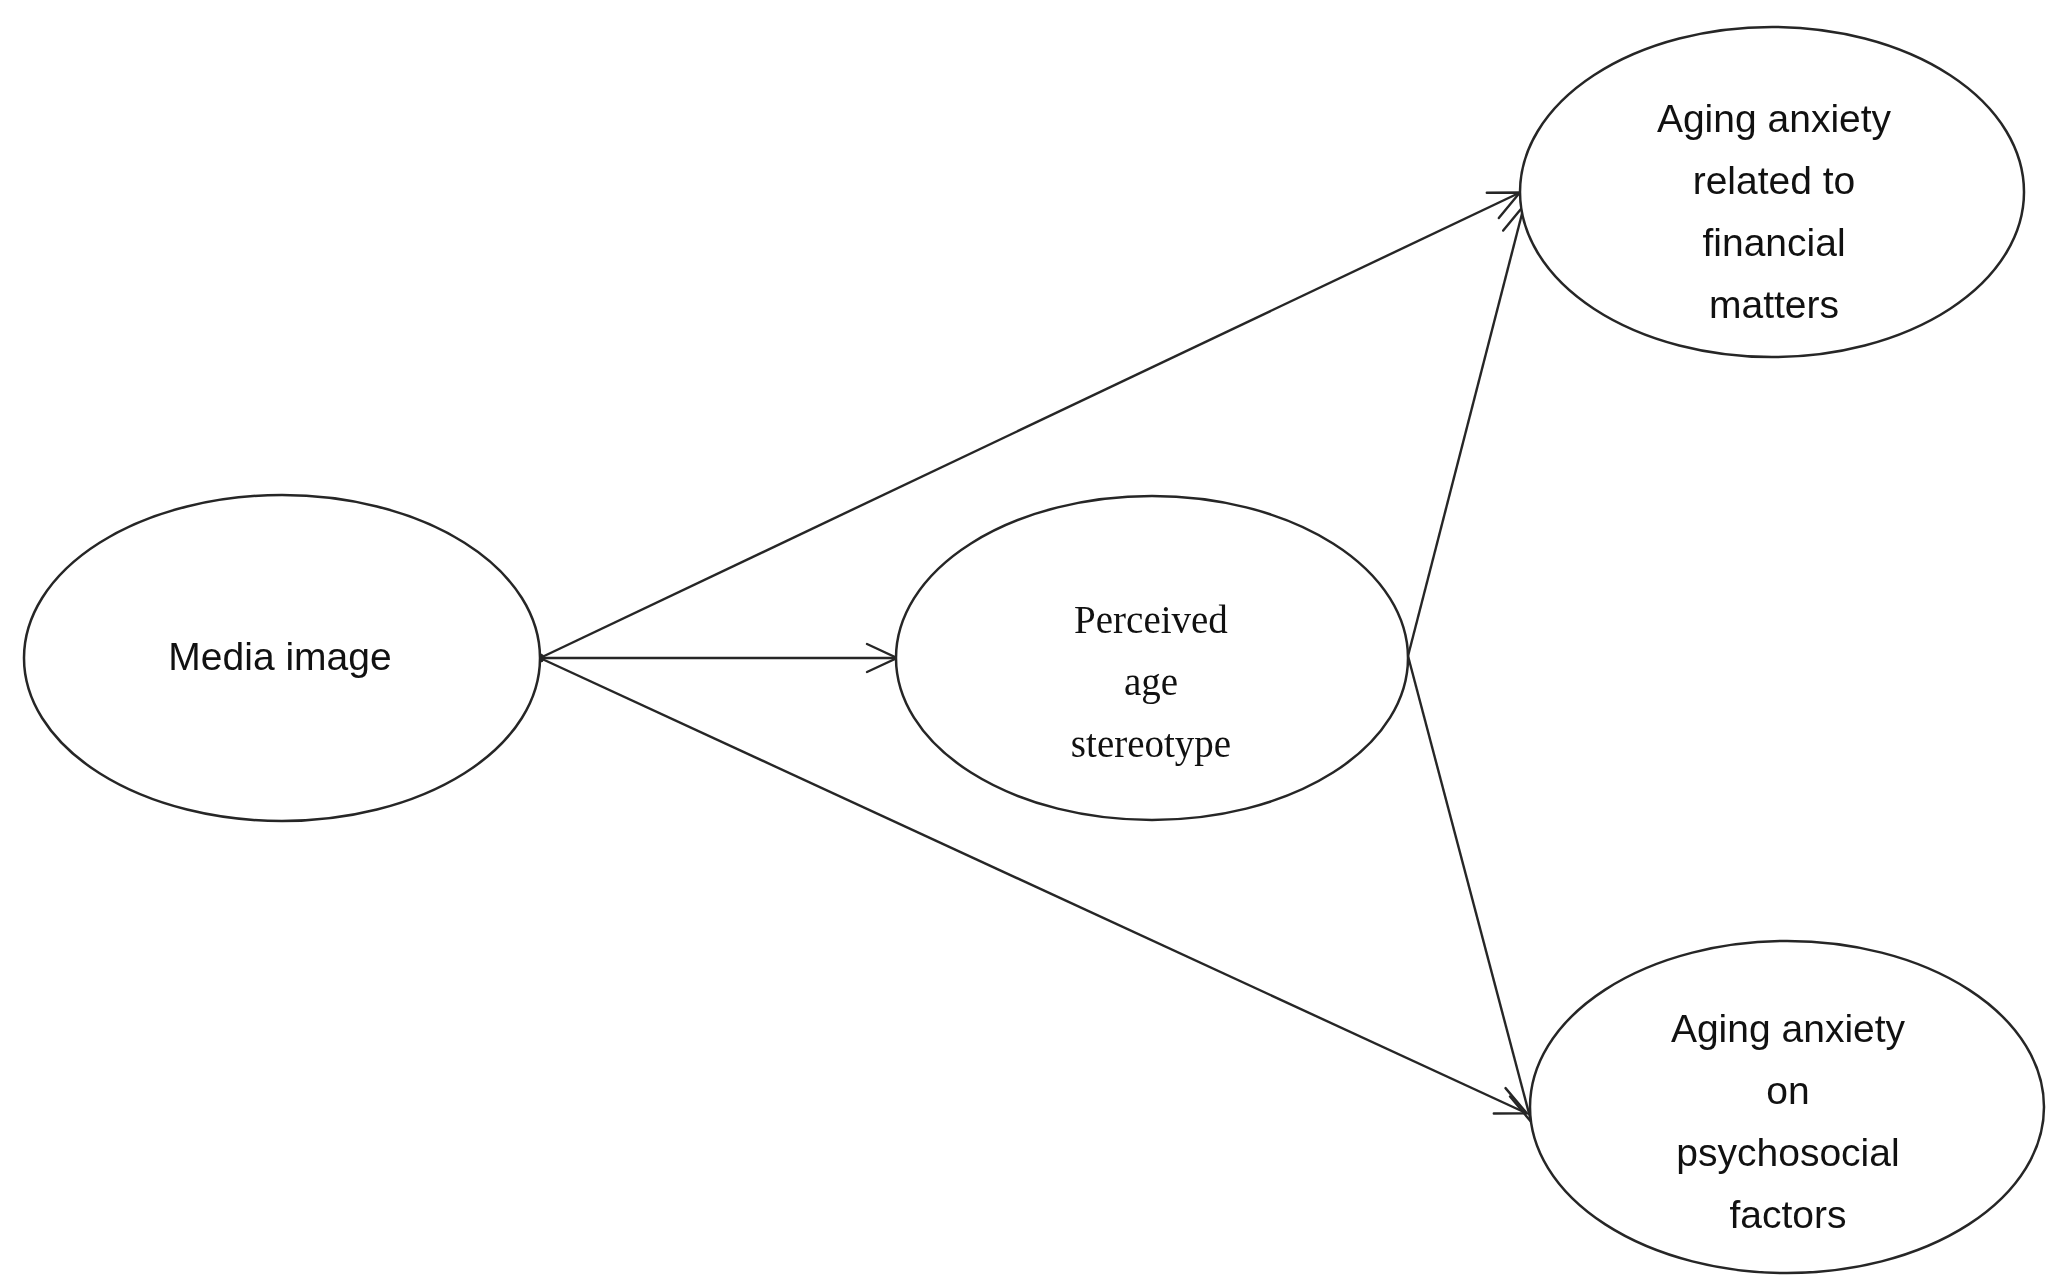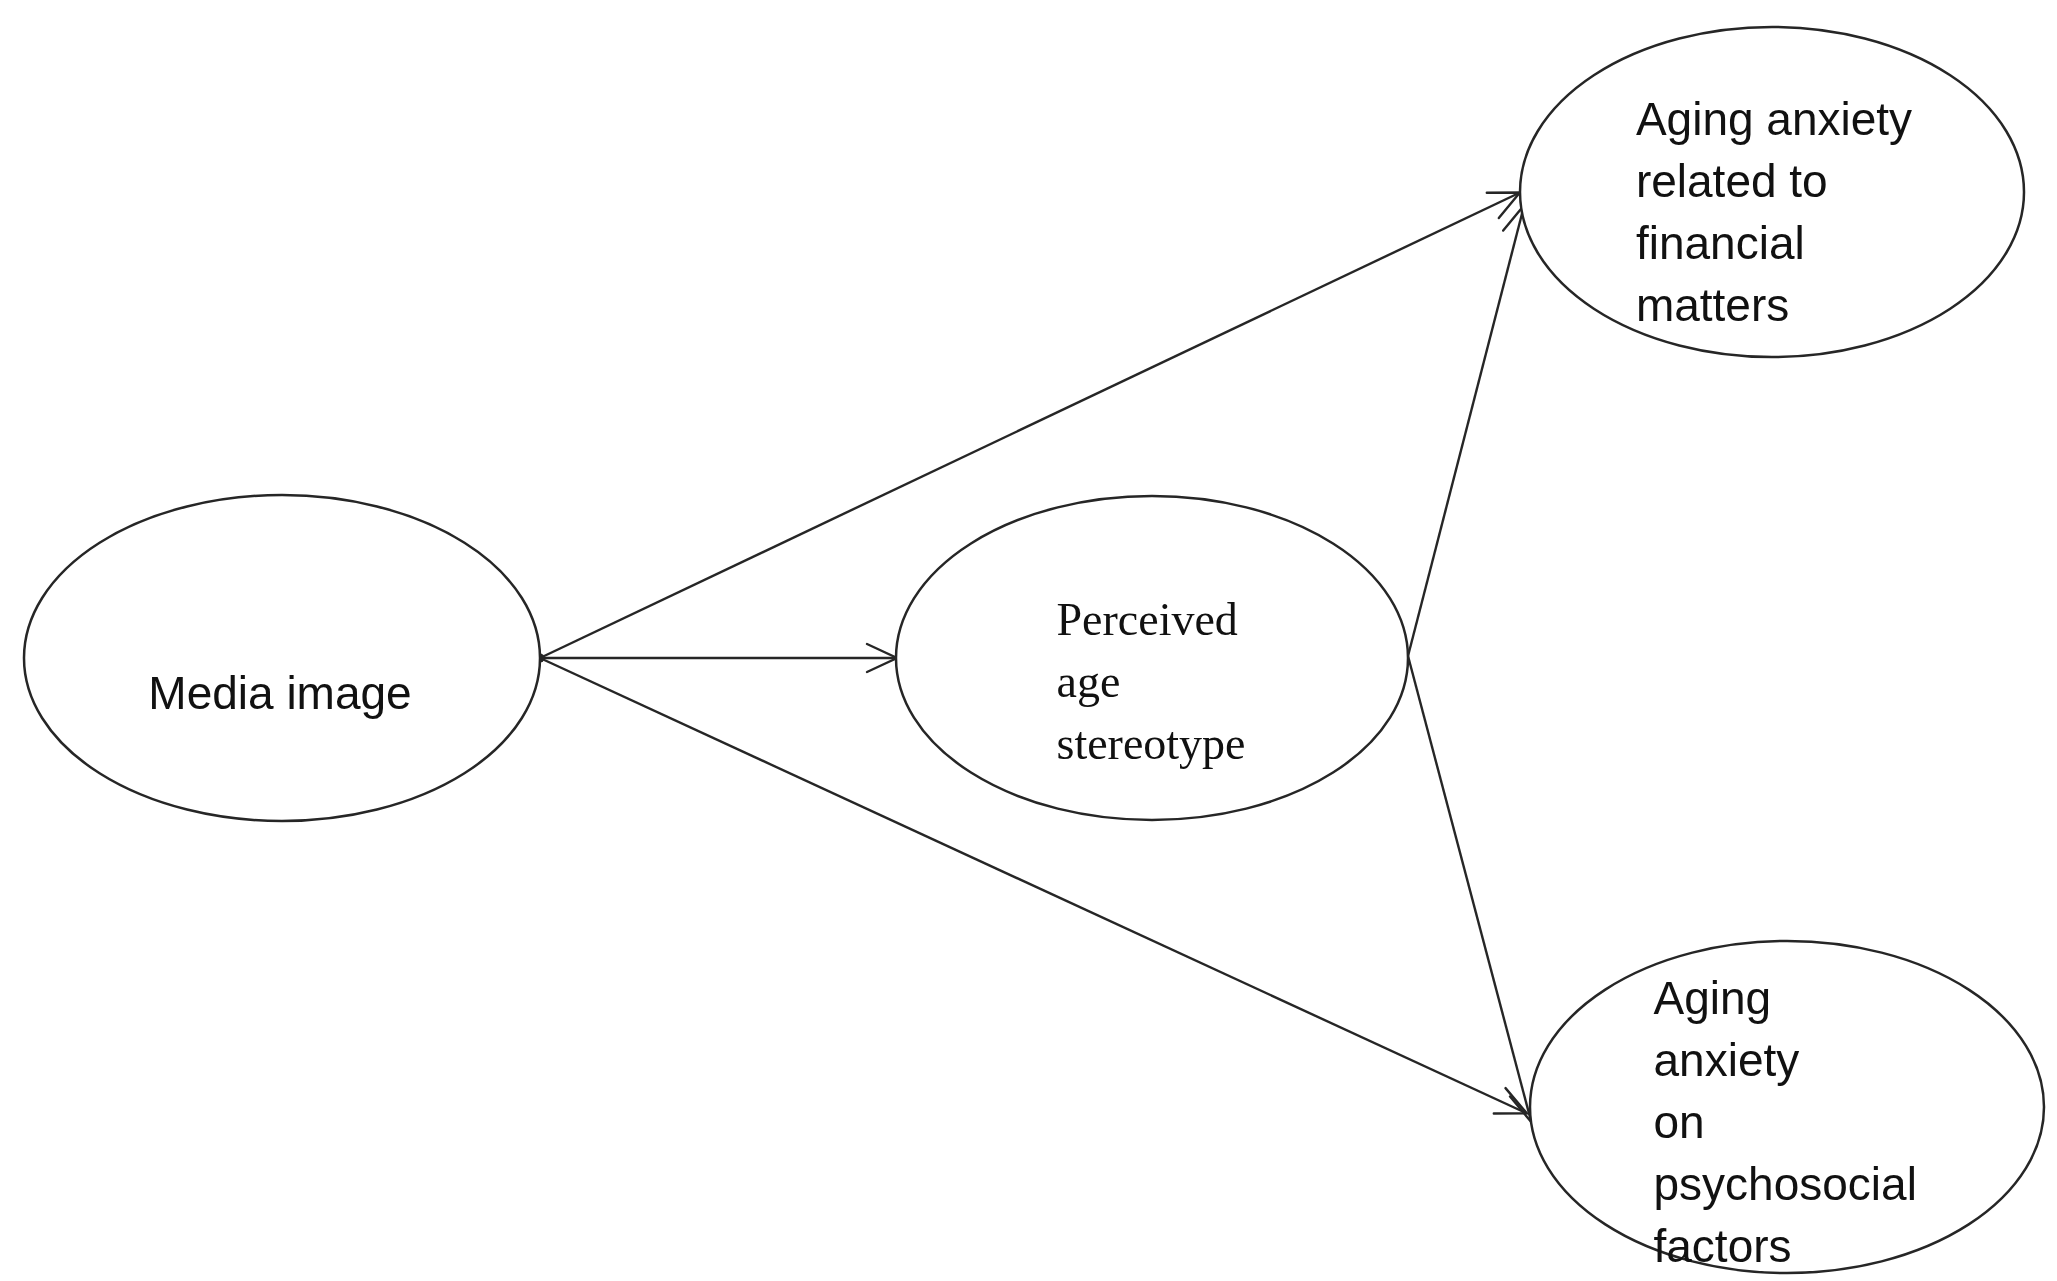--- a/index.html
+++ b/index.html
@@ -19,28 +19,29 @@
     position: absolute;
     left: 0;
     top: 0;
     width: 2057px;
     height: 1281px;
     display: block;
   }
   .node-label {
     position: absolute;
     transform: translate(-50%, -50%);
+    text-align: center;
     white-space: pre-line;
-    font-size: 46px;
+    font-size: 39px;
     line-height: 62px;
     color: #111111;
     letter-spacing: 0px;
     user-select: none;
   }
-  .label-media        { left: 280px;  top: 657px; margin-top: 36px;  }
+  .label-media        { left: 280px;  top: 657px;  }
   .label-stereotype   { left: 1151px; top: 682px; font-family: Liberation Serif, serif;  }
   .label-financial    { left: 1774px; top: 212px;  }
   .label-psychosocial { left: 1788px; top: 1122px; }
 </style>
 </head>
 <body>
 
 <div class="canvas">
 
   <svg class="diagram-svg" viewBox="0 0 2057 1281" xmlns="http://www.w3.org/2000/svg" aria-hidden="true">

